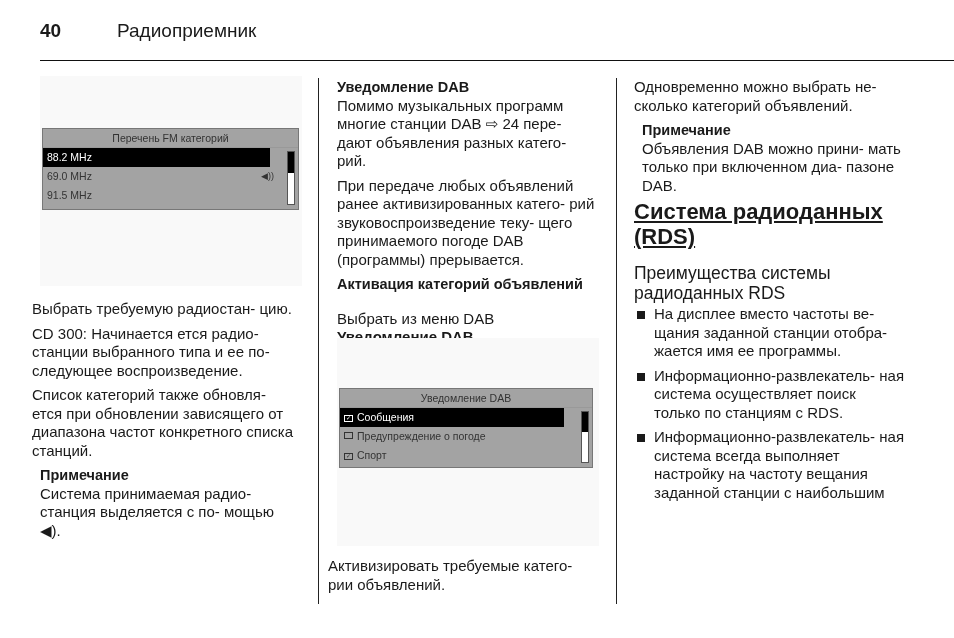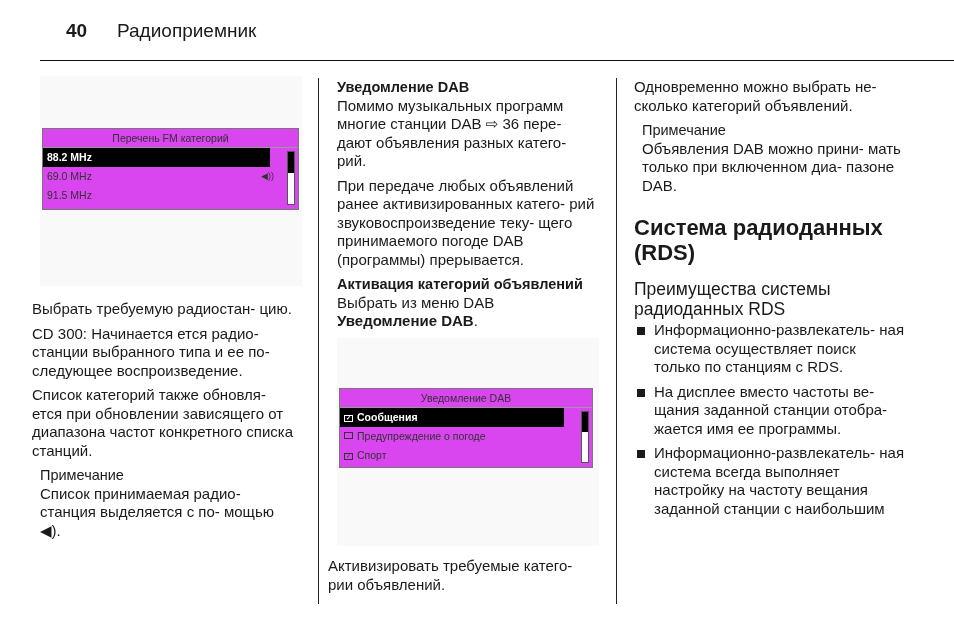--- a/index.html
+++ b/index.html
@@ -1,37 +1,37 @@
 <!DOCTYPE html>
 <html><head>
 <meta charset="utf-8">
 <style>
   html, body { margin:0; padding:0; background:#ffffff; }
   body { width:954px; height:638px; position:relative; overflow:hidden;
          font-family:"Liberation Sans", sans-serif; color:#1a1a1a; }
   .header { position:absolute; left:40px; top:20px; height:30px; }
-  .page-num { position:absolute; left:0; top:0; font-size:19px; font-weight:bold;margin-left:26px; }
+  .page-num { position:absolute; left:0; top:0; font-size:19px; font-weight:bold; }
   .chapter { position:absolute; left:77px; top:0; font-size:19px; font-weight:normal; white-space:nowrap; }
   .rule { position:absolute; left:40px; top:60px; width:914px; height:1px; background:#111; }
   .vline { position:absolute; width:1px; background:#222; }
   .col { position:absolute; font-size:15px; line-height:18.5px; }
   .col p { margin:0 0 6px 0; }
   .b { font-weight:bold; }
   .note { margin-left:8px; }
-  .note-title { font-weight:normal; font-size:14.5px; }
-  .h1 { font-size:22px; font-weight:bold; line-height:25px; margin:20px 0 3px 0; }
+  .note-title { font-weight:bold; font-size:14.5px; }
+  .h1 { font-size:22px; font-weight:bold; line-height:25px; margin:4px 0 3px 0;text-decoration:underline; }
   .h2 { font-size:17.5px; font-weight:normal; line-height:20px; margin:14px 0 2px 0; }
   ul { list-style:none; margin:0; padding:0; }
   li { position:relative; padding-left:20px; margin-bottom:6px; }
   li .bullet { position:absolute; left:3px; top:6px; width:8px; height:8px; background:#1a1a1a; }
   .shot { position:absolute; background:#f9f9f9; }
-  .screen { position:absolute; border:1.5px solid #777; background:#d946ef; font-size:10.5px; color:#333; }
+  .screen { position:absolute; border:1.5px solid #777; background:#a3a3a3; font-size:10.5px; color:#333; }
   .screen-title { text-align:center; height:18px; line-height:18px; border-bottom:1px solid #999; }
   .srow { height:19px; line-height:19px; padding-left:4px; position:relative; white-space:nowrap; }
-  .srow.sel { background:#000; color:#fff; margin-right:28px;font-weight:bold; }
+  .srow.sel { background:#000; color:#fff; margin-right:28px; }
   .sbar { position:absolute; right:3px; top:22px; width:6px; border:1px solid #555; background:#fff; }
   .sbar-thumb { position:absolute; left:0; top:0; width:6px; height:40%; background:#000; }
   .spk { position:absolute; right:24px; top:0; font-size:9px; }
   .cb { display:inline-block; width:7px; height:5px; border:1px solid currentColor; margin-right:4px; vertical-align:1px; font-size:6px; line-height:5px; text-align:center; }
 </style>
 </head>
 <body>
 
 <div class="header">
   <div class="page-num">40</div>
@@ -51,29 +51,29 @@
         <div class="sbar-thumb" style="height: 40%;"></div>
       </div>
   </div>
 </div>
 <div class="col" style="left:32px; top:300px; width:262px;">
   <p>Выбрать требуемую радиостан- цию.</p>
   <p>CD 300: Начинается ется радио- станции выбранного типа и ее по- следующее воспроизведение.</p>
   <p>Список категорий также обновля- ется при обновлении зависящего от диапазона частот конкретного списка станций.</p>
   <div class="note">
     <div class="note-title">Примечание</div>
-    <div>Список принимаемая радио- станция выделяется с по- мощью ◀).</div>
+    <div>Система принимаемая радио- станция выделяется с по- мощью ◀).</div>
   </div>
 </div>
 
 <div class="col" style="left:337px; top:78px; width:262px;">
   <div class="b" style="font-size:14.5px;">Уведомление DAB</div>
-  <p>Помимо музыкальных программ многие станции DAB ⇨ 36 пере- дают объявления разных катего- рий.</p>
+  <p>Помимо музыкальных программ многие станции DAB ⇨ 24 пере- дают объявления разных катего- рий.</p>
   <p>При передаче любых объявлений ранее активизированных катего- рий звуковоспроизведение теку- щего принимаемого погоде DAB (программы) прерывается.</p>
-  <div class="b" style="font-size:14.5px; margin-bottom:0;">Активация категорий объявлений</div>
+  <div class="b" style="font-size:14.5px; margin-bottom:16px;">Активация категорий объявлений</div>
   <p><span>Выбрать из меню DAB</span><br><span class="b">Уведомление DAB</span><span>.</span></p>
 </div>
 <div class="shot" style="left:337px; top:338px; width:262px; height:208px;">
   <div class="screen" style="left:2px; top:50px; width:252px; height:78px;">
     <div class="screen-title">Уведомление DAB</div>
     <div class="srow sel"><span class="cb">✓</span><span>Сообщения</span></div>
     <div class="srow"><span class="cb"></span><span>Предупреждение о погоде</span></div>
     <div class="srow"><span class="cb">✓</span><span>Спорт</span></div>
     <div class="sbar" style="height:50px;">
         <div class="sbar-thumb" style="height: 40%;"></div>
@@ -86,17 +86,17 @@
 
 <div class="col" style="left:634px; top:78px; width:270px;">
   <p>Одновременно можно выбрать не- сколько категорий объявлений.</p>
   <div class="note">
     <div class="note-title">Примечание</div>
     <div>Объявления DAB можно прини- мать только при включенном диа- пазоне DAB.</div>
   </div>
   <div class="h1">Система радиоданных (RDS)</div>
   <div class="h2">Преимущества системы радиоданных RDS</div>
   <ul>
+    <li><span class="bullet"></span><span>На дисплее вместо частоты ве- щания заданной станции отобра- жается имя ее программы.</span></li>
     <li><span class="bullet"></span><span>Информационно-развлекатель- ная система осуществляет поиск только по станциям с RDS.</span></li>
-    <li><span class="bullet"></span><span>На дисплее вместо частоты ве- щания заданной станции отобра- жается имя ее программы.</span></li>
     <li><span class="bullet"></span><span>Информационно-развлекатель- ная система всегда выполняет настройку на частоту вещания заданной станции с наибольшим</span></li>
   </ul>
 </div>
 
 </body></html>

